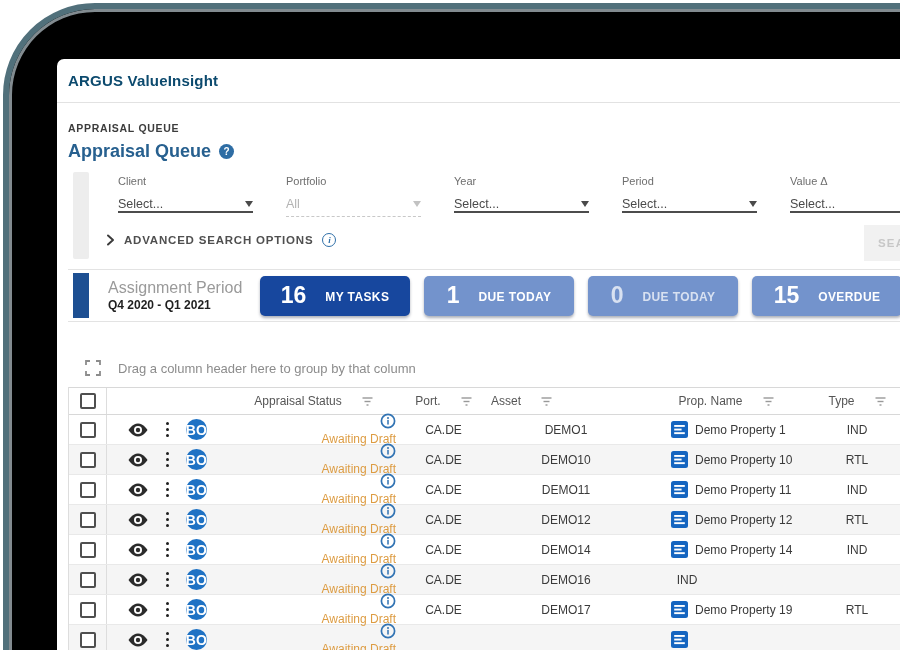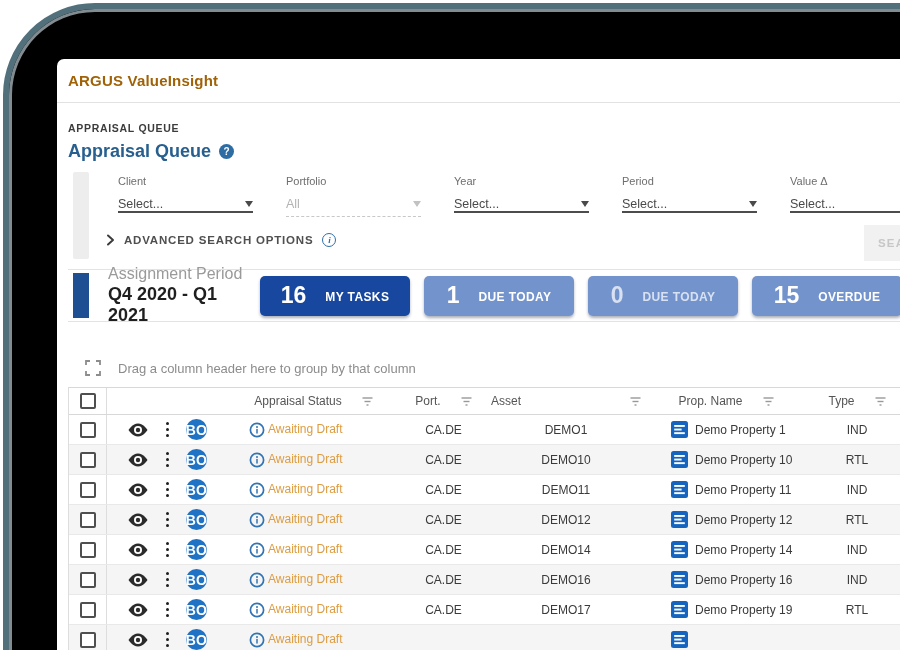--- a/index.html
+++ b/index.html
@@ -8,21 +8,21 @@
 
   
   .device{position:absolute;left:3px;top:3px;width:1200px;height:900px;background:#000;
     border:6px solid #51707b;border-top-left-radius:92px;box-shadow:inset 0 0 0 3px #828b90;}
   .screen{position:absolute;left:48px;top:50px;width:1400px;height:850px;background:#fff;
     border-top-left-radius:7px;overflow:hidden;}
 
   
   .titlebar{height:44px;display:flex;align-items:center;padding-left:11px;
     border-bottom:1px solid #e2e2e2;}
-  .app-title{font-size:15px;font-weight:700;color:#a16207;letter-spacing:.2px;}
+  .app-title{font-size:15px;font-weight:700;color:#0c4a6e;letter-spacing:.2px;}
 
   .content{position:relative;padding-left:11px;}
 
   .breadcrumb{margin-top:19px;font-size:10.5px;font-weight:700;letter-spacing:.7px;color:#3c3c3c;}
   .page-title-row{margin-top:7px;display:flex;align-items:center;gap:8px;}
   .page-title{margin:0;font-size:18px;font-weight:700;color:#27608f;}
   .help-icon{width:15px;height:15px;border-radius:50%;background:#2e6da4;color:#fff;
     font-size:10px;font-weight:700;display:inline-flex;align-items:center;justify-content:center;}
 
   
@@ -48,21 +48,21 @@
   .search-btn{position:absolute;left:796px;top:53px;width:100px;height:36px;border:none;
     background:#f1f1f1;color:#c7c7c7;font-size:11.5px;font-weight:700;letter-spacing:1.2px;
     font-family:inherit;text-align:left;padding-left:14px;cursor:pointer;}
 
   
   .stats-bar{position:relative;margin-top:8px;height:53px;border-top:1px solid #e3e3e3;
     border-bottom:1px solid #e3e3e3;display:flex;align-items:center;padding-left:40px;}
   .accent{position:absolute;left:5px;top:3px;bottom:3px;width:16px;background:#1d4f92;}
   .assignment{width:138px;flex:none;}
   .a-label{font-size:16px;color:#9a9a9a;}
-  .a-value{font-size:18px;font-weight:700;color:#1f1f1f;margin-top:1px;}
+  .a-value{font-size:12px;font-weight:700;color:#1f1f1f;margin-top:1px;}
   .stat{width:150px;height:40px;margin-left:14px;flex:none;border:none;border-radius:5px;
     display:flex;align-items:center;justify-content:center;gap:19px;cursor:pointer;
     font-family:inherit;color:#fff;box-shadow:0 2px 3px rgba(70,80,100,.45);}
   .stat .count{font-size:23px;font-weight:700;line-height:1;}
   .stat .slabel{font-size:12px;font-weight:700;letter-spacing:.4px;margin-top:2px;}
   .stat.primary{background:#17479e;}
   .stat.secondary{background:#7393cc;}
   .stat.muted{background:#7393cc;}
   .stat.muted .count,.stat.muted .slabel{color:rgba(255,255,255,.72);}
 
@@ -75,26 +75,26 @@
   .hcell{font-size:12px;color:#555;display:flex;align-items:center;justify-content:center;gap:20px;cursor:pointer;}
   .trow{display:flex;height:30px;align-items:center;border-bottom:1px solid #e9e9e9;background:#fff;}
   .trow:nth-child(even){background:#f5f5f5;}
 
   .c-check{width:38px;flex:none;display:flex;align-items:center;justify-content:center;
     align-self:stretch;border-right:1px solid #ddd;}
   .c-actions{width:124px;flex:none;display:flex;align-items:center;justify-content:space-between;
     padding:0 24px 0 20px;}
   .c-status{width:165px;flex:none;}
   .c-port{width:95px;flex:none;text-align:center;justify-content:center;}
-  .c-asset{width:150px;flex:none;text-align:center;justify-content:space-between;}
+  .c-asset{width:150px;flex:none;text-align:center;justify-content:flex-start;}
   .c-prop{width:170px;flex:none;}
   .c-type{width:92px;flex:none;text-align:center;justify-content:center;}
 
   .cellval{font-size:12px;color:#3a3a3a;}
-  .c-status.body{display:flex;align-items:flex-start;gap:3px;padding-left:18px;}
+  .c-status.body{display:flex;align-items:flex-end;gap:3px;padding-left:18px;flex-direction:column;}
   .status-text{font-size:12px;color:#dd9c42;font-weight:500;}
   .c-prop.body{display:flex;align-items:center;gap:7px;padding-left:30px;}
 
   .checkbox{width:16px;height:16px;border:2px solid #4f4f4f;border-radius:2px;background:#fff;cursor:pointer;}
   .kebab{display:flex;flex-direction:column;gap:2.5px;cursor:pointer;padding:2px;}
   .kebab i{width:3.5px;height:3.5px;border-radius:50%;background:#1e1e1e;}
   .bo-badge{width:21px;height:21px;border-radius:50%;background:#1f72c4;color:#fff;
     font-size:14px;font-weight:700;display:flex;align-items:center;justify-content:center;
     letter-spacing:.3px;cursor:pointer;}
   .eye{cursor:pointer;display:flex;}
@@ -519,119 +519,108 @@
                   <svg width="16" height="16" viewBox="0 0 16 16">
                     <circle cx="8" cy="8" r="6.6" fill="none" stroke="#3173b3" stroke-width="1.7"></circle>
                     <circle cx="8" cy="4.9" r="1" fill="#3173b3"></circle>
                     <rect x="7.25" y="6.8" width="1.5" height="5" rx="0.75" fill="#3173b3"></rect>
                   </svg>
                 </span>
                 <span class="status-text">Awaiting Draft</span>
               </div>
               <div class="c-port cellval">CA.DE</div>
               <div class="c-asset cellval">DEMO16</div>
+              <div class="c-type cellval">IND</div>
+            </div>
+
+            <div class="trow">
+              <div class="c-check">
+                <span class="checkbox"></span>
+              </div>
+              <div class="c-actions">
+                <span class="eye">
+                  <svg width="22" height="14" viewBox="0 0 22 14">
+                    <path d="M11 0.5 C5.5 0.5 1.5 7 1.5 7 S5.5 13.5 11 13.5 20.5 7 20.5 7 16.5 0.5 11 0.5 Z" fill="#2b2b2b"></path>
+                    <circle cx="11" cy="7" r="4" fill="#fff"></circle>
+                    <circle cx="11" cy="7" r="2.2" fill="#2b2b2b"></circle>
+                  </svg>
+                </span>
+                <span class="kebab">
+                  <i></i>
+                  <i></i>
+                  <i></i>
+                </span>
+                <span class="bo-badge">BO</span>
+              </div>
+              <div class="c-status body">
+                <span>
+                  <svg width="16" height="16" viewBox="0 0 16 16">
+                    <circle cx="8" cy="8" r="6.6" fill="none" stroke="#3173b3" stroke-width="1.7"></circle>
+                    <circle cx="8" cy="4.9" r="1" fill="#3173b3"></circle>
+                    <rect x="7.25" y="6.8" width="1.5" height="5" rx="0.75" fill="#3173b3"></rect>
+                  </svg>
+                </span>
+                <span class="status-text">Awaiting Draft</span>
+              </div>
+              <div class="c-port cellval">CA.DE</div>
+              <div class="c-asset cellval">DEMO17</div>
               <div class="c-prop body">
                 <span>
                   <svg width="17" height="17" viewBox="0 0 17 17">
                     <rect width="17" height="17" rx="2.5" fill="#1565c0"></rect>
                     <rect x="3.2" y="4" width="10.6" height="1.9" fill="#fff"></rect>
                     <rect x="3.2" y="7.6" width="7.4" height="1.9" fill="#fff"></rect>
                     <rect x="3.2" y="11.2" width="10.6" height="1.9" fill="#fff"></rect>
                   </svg>
                 </span>
-                <span class="cellval">Demo Property 16</span>
-              </div>
-              <div class="c-type cellval">IND</div>
-            </div>
-
-            <div class="trow">
-              <div class="c-check">
-                <span class="checkbox"></span>
-              </div>
-              <div class="c-actions">
-                <span class="eye">
-                  <svg width="22" height="14" viewBox="0 0 22 14">
-                    <path d="M11 0.5 C5.5 0.5 1.5 7 1.5 7 S5.5 13.5 11 13.5 20.5 7 20.5 7 16.5 0.5 11 0.5 Z" fill="#2b2b2b"></path>
-                    <circle cx="11" cy="7" r="4" fill="#fff"></circle>
-                    <circle cx="11" cy="7" r="2.2" fill="#2b2b2b"></circle>
-                  </svg>
-                </span>
-                <span class="kebab">
-                  <i></i>
-                  <i></i>
-                  <i></i>
-                </span>
-                <span class="bo-badge">BO</span>
-              </div>
-              <div class="c-status body">
-                <span>
-                  <svg width="16" height="16" viewBox="0 0 16 16">
-                    <circle cx="8" cy="8" r="6.6" fill="none" stroke="#3173b3" stroke-width="1.7"></circle>
-                    <circle cx="8" cy="4.9" r="1" fill="#3173b3"></circle>
-                    <rect x="7.25" y="6.8" width="1.5" height="5" rx="0.75" fill="#3173b3"></rect>
-                  </svg>
-                </span>
-                <span class="status-text">Awaiting Draft</span>
-              </div>
-              <div class="c-port cellval">CA.DE</div>
-              <div class="c-asset cellval">DEMO17</div>
+                <span class="cellval">Demo Property 19</span>
+              </div>
+              <div class="c-type cellval">RTL</div>
+            </div>
+
+            <div class="trow">
+              <div class="c-check">
+                <span class="checkbox"></span>
+              </div>
+              <div class="c-actions">
+                <span class="eye">
+                  <svg width="22" height="14" viewBox="0 0 22 14">
+                    <path d="M11 0.5 C5.5 0.5 1.5 7 1.5 7 S5.5 13.5 11 13.5 20.5 7 20.5 7 16.5 0.5 11 0.5 Z" fill="#2b2b2b"></path>
+                    <circle cx="11" cy="7" r="4" fill="#fff"></circle>
+                    <circle cx="11" cy="7" r="2.2" fill="#2b2b2b"></circle>
+                  </svg>
+                </span>
+                <span class="kebab">
+                  <i></i>
+                  <i></i>
+                  <i></i>
+                </span>
+                <span class="bo-badge">BO</span>
+              </div>
+              <div class="c-status body">
+                <span>
+                  <svg width="16" height="16" viewBox="0 0 16 16">
+                    <circle cx="8" cy="8" r="6.6" fill="none" stroke="#3173b3" stroke-width="1.7"></circle>
+                    <circle cx="8" cy="4.9" r="1" fill="#3173b3"></circle>
+                    <rect x="7.25" y="6.8" width="1.5" height="5" rx="0.75" fill="#3173b3"></rect>
+                  </svg>
+                </span>
+                <span class="status-text">Awaiting Draft</span>
+              </div>
+              <div class="c-port cellval"></div>
+              <div class="c-asset cellval"></div>
               <div class="c-prop body">
                 <span>
                   <svg width="17" height="17" viewBox="0 0 17 17">
                     <rect width="17" height="17" rx="2.5" fill="#1565c0"></rect>
                     <rect x="3.2" y="4" width="10.6" height="1.9" fill="#fff"></rect>
                     <rect x="3.2" y="7.6" width="7.4" height="1.9" fill="#fff"></rect>
                     <rect x="3.2" y="11.2" width="10.6" height="1.9" fill="#fff"></rect>
                   </svg>
                 </span>
-                <span class="cellval">Demo Property 19</span>
-              </div>
-              <div class="c-type cellval">RTL</div>
-            </div>
-
-            <div class="trow">
-              <div class="c-check">
-                <span class="checkbox"></span>
-              </div>
-              <div class="c-actions">
-                <span class="eye">
-                  <svg width="22" height="14" viewBox="0 0 22 14">
-                    <path d="M11 0.5 C5.5 0.5 1.5 7 1.5 7 S5.5 13.5 11 13.5 20.5 7 20.5 7 16.5 0.5 11 0.5 Z" fill="#2b2b2b"></path>
-                    <circle cx="11" cy="7" r="4" fill="#fff"></circle>
-                    <circle cx="11" cy="7" r="2.2" fill="#2b2b2b"></circle>
-                  </svg>
-                </span>
-                <span class="kebab">
-                  <i></i>
-                  <i></i>
-                  <i></i>
-                </span>
-                <span class="bo-badge">BO</span>
-              </div>
-              <div class="c-status body">
-                <span>
-                  <svg width="16" height="16" viewBox="0 0 16 16">
-                    <circle cx="8" cy="8" r="6.6" fill="none" stroke="#3173b3" stroke-width="1.7"></circle>
-                    <circle cx="8" cy="4.9" r="1" fill="#3173b3"></circle>
-                    <rect x="7.25" y="6.8" width="1.5" height="5" rx="0.75" fill="#3173b3"></rect>
-                  </svg>
-                </span>
-                <span class="status-text">Awaiting Draft</span>
-              </div>
-              <div class="c-port cellval"></div>
-              <div class="c-asset cellval"></div>
-              <div class="c-prop body">
-                <span>
-                  <svg width="17" height="17" viewBox="0 0 17 17">
-                    <rect width="17" height="17" rx="2.5" fill="#1565c0"></rect>
-                    <rect x="3.2" y="4" width="10.6" height="1.9" fill="#fff"></rect>
-                    <rect x="3.2" y="7.6" width="7.4" height="1.9" fill="#fff"></rect>
-                    <rect x="3.2" y="11.2" width="10.6" height="1.9" fill="#fff"></rect>
-                  </svg>
-                </span>
                 <span class="cellval"></span>
               </div>
               <div class="c-type cellval"></div>
             </div>
           </div>
       </div>
 
     </div>
   </div>
 </div>

